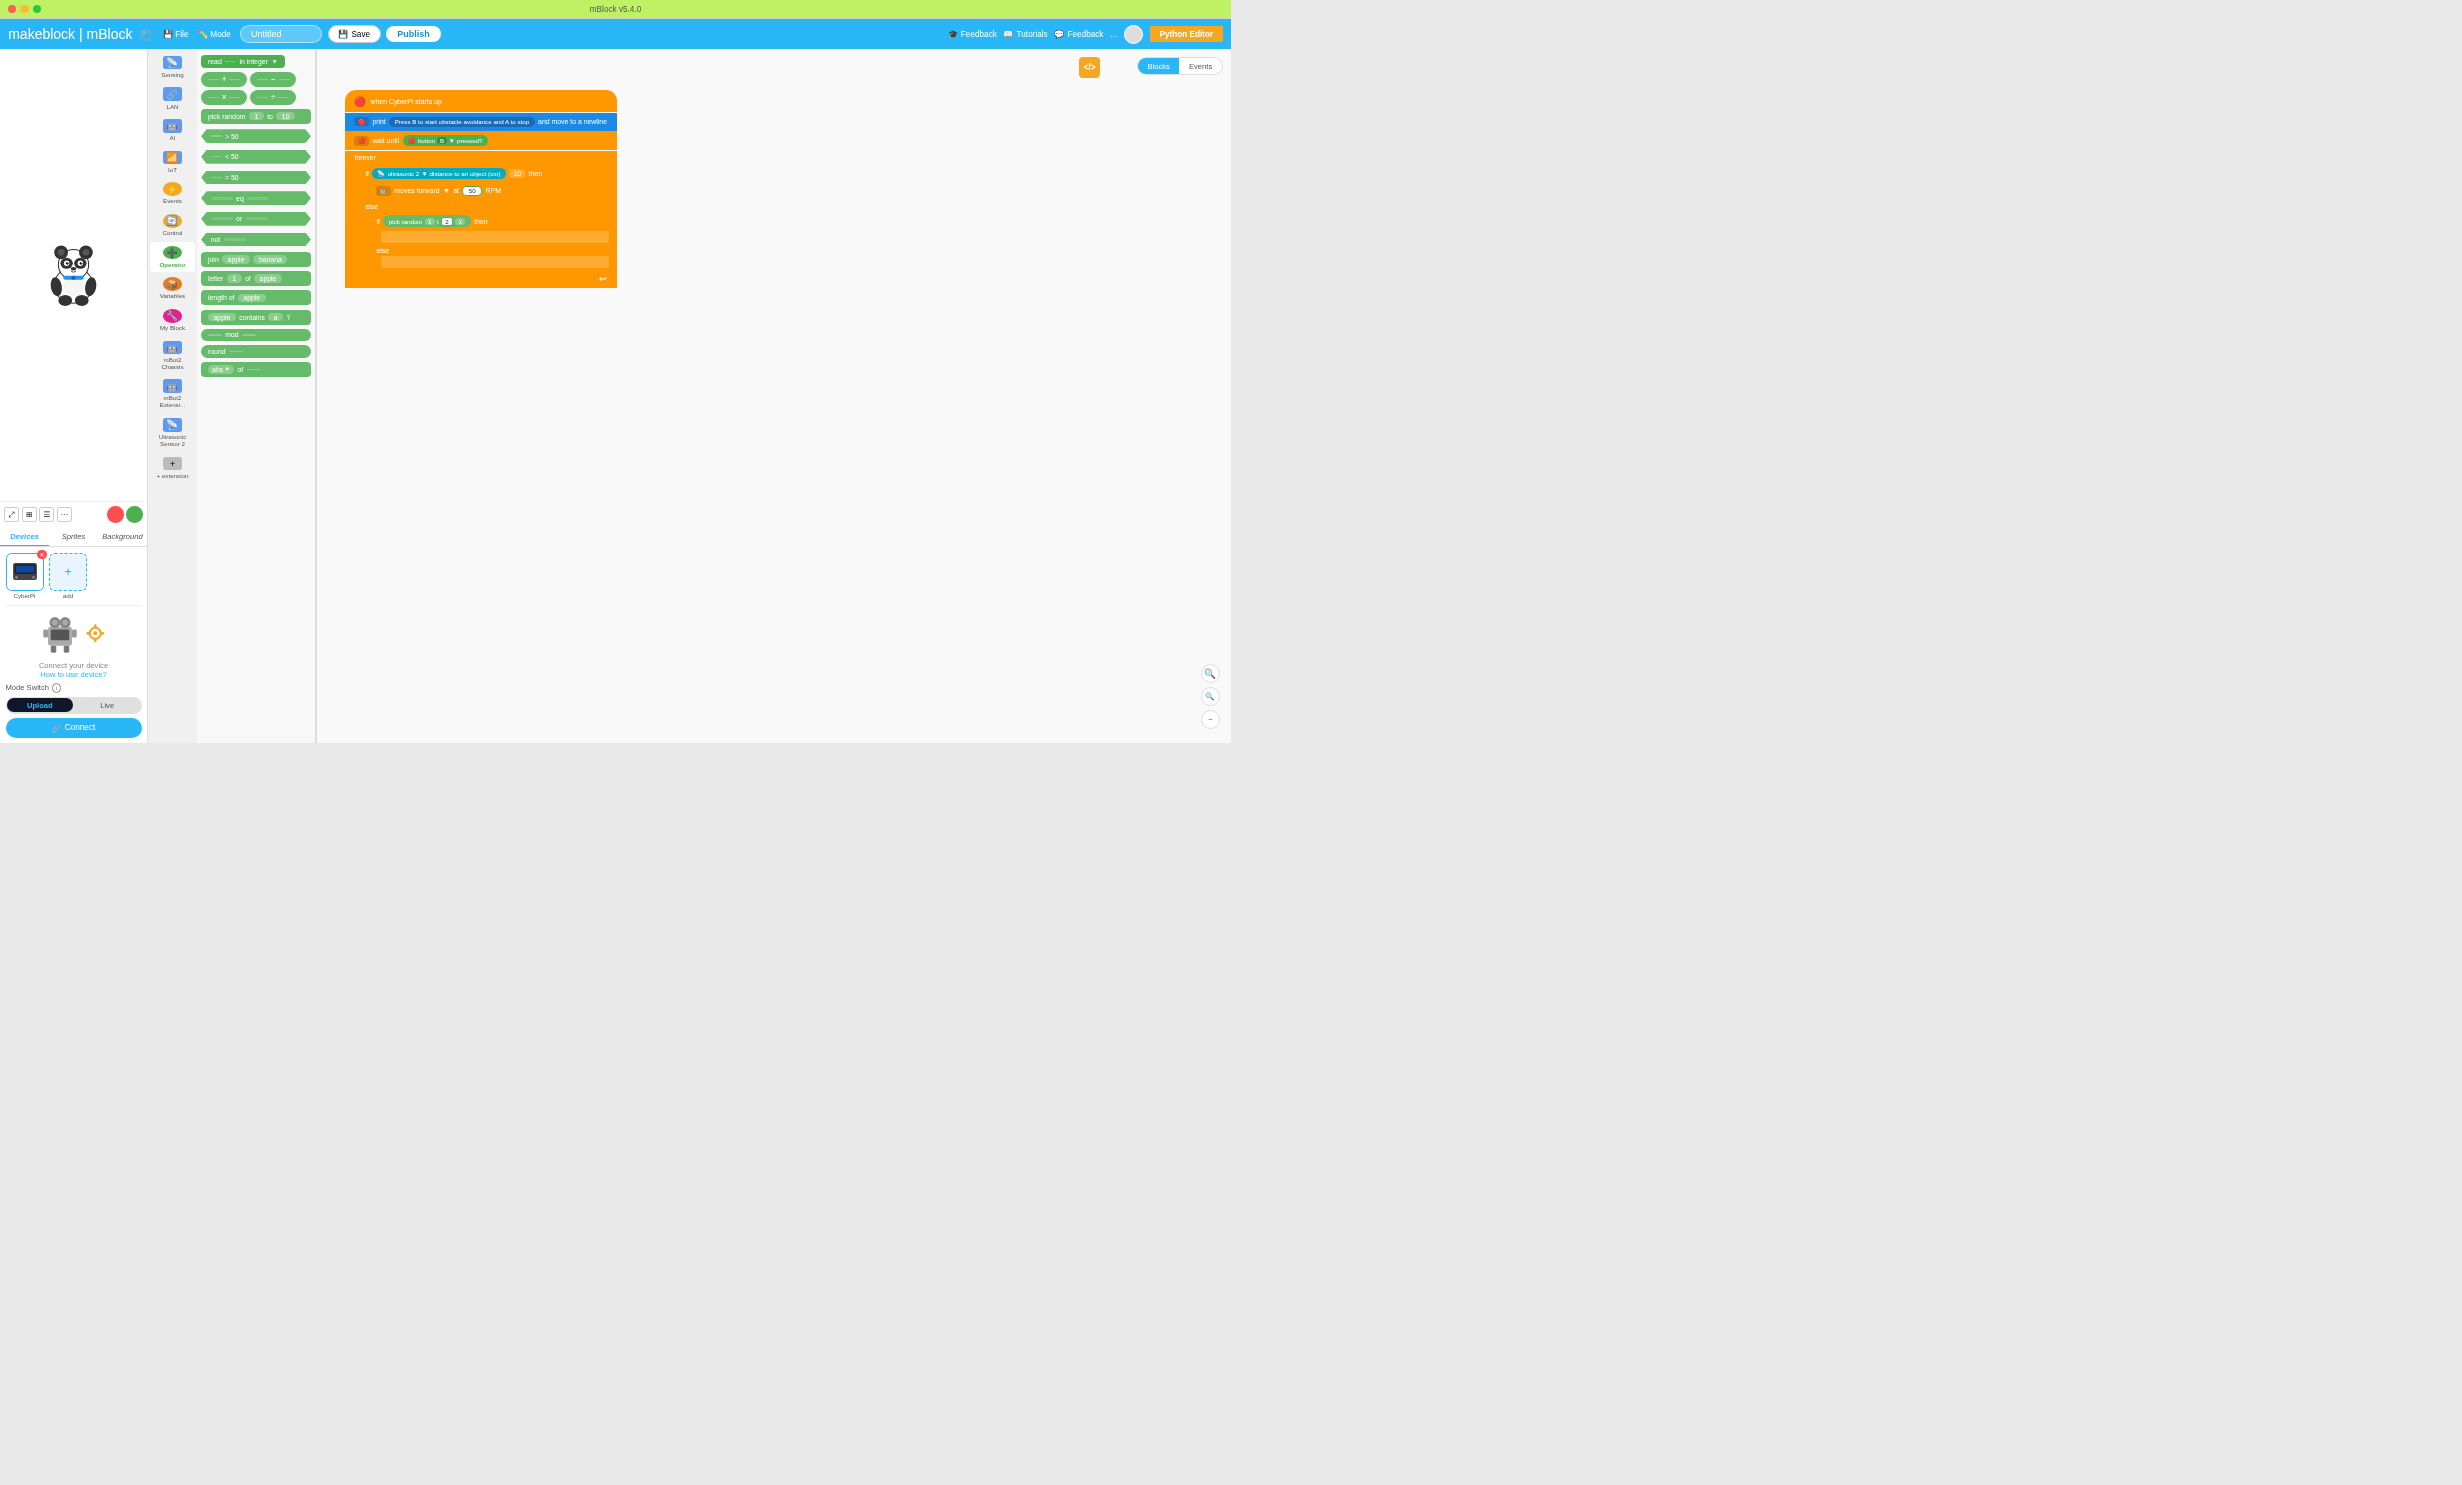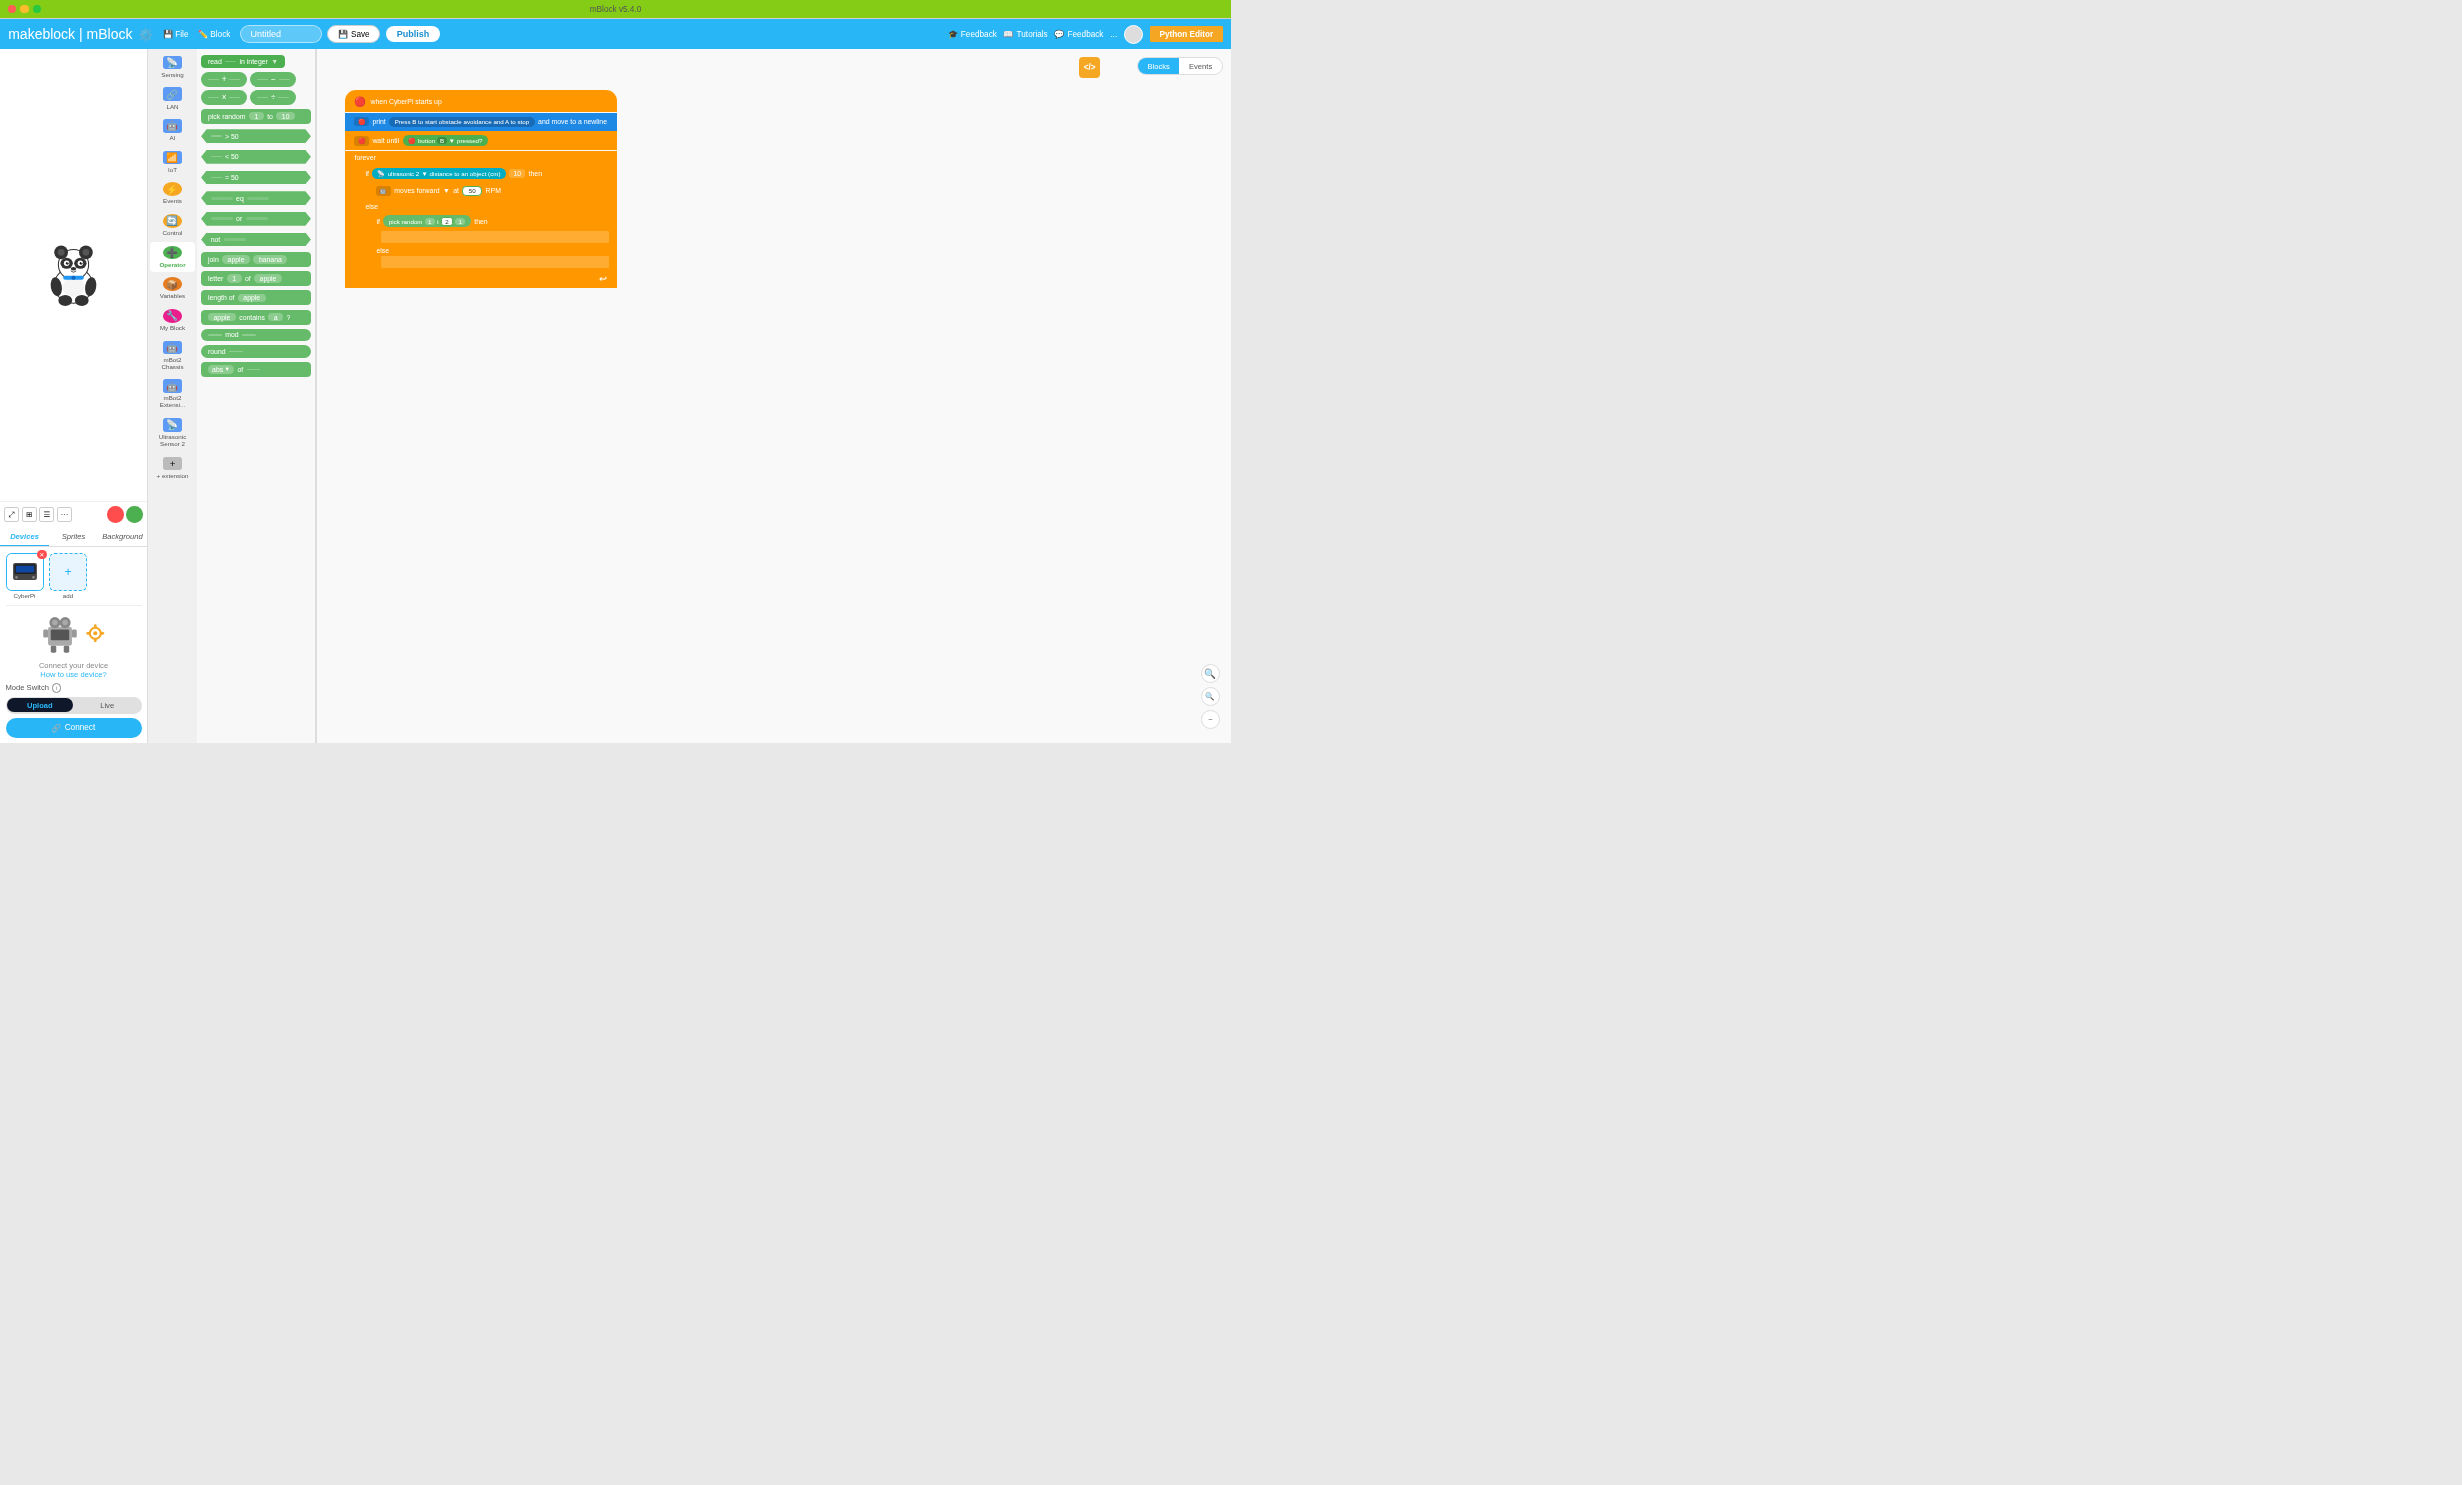--- a/index.html
+++ b/index.html
@@ -1,20 +1,20 @@
 <!DOCTYPE html>
 <html style="font-size:11px"><head>
   <meta charset="utf-8">
   <style>
     * { box-sizing: border-box; margin: 0; padding: 0; }
     body { font-family: -apple-system, BlinkMacSystemFont, 'Segoe UI', sans-serif; background: #e8e8e8; width: 1231px; height: 743px; overflow: hidden; }
 
     
     .title-bar {
-      background: #84cc16;
+      background: #bef264;
       height: 19px;
       display: flex;
       align-items: center;
       justify-content: center;
       position: relative;
       border-bottom: 0.7px solid #d0d0d0;
     }
     .traffic-lights {
       position: absolute;
       left: 8.2px;
@@ -378,21 +378,21 @@
     <span>makeblock | mBlock</span>
   </div>
   <span style="font-size:12.4px;color:rgba(255,255,255,0.5);">⚙️</span>
   <div class="file-edit-group">
     <button class="nav-icon-btn">
       <span>💾</span>
         <span>File</span>
     </button>
     <button class="nav-icon-btn">
       <span>✏️</span>
-        <span>Block</span>
+        <span>Mode</span>
     </button>
   </div>
   <input class="title-input" value="Untitled" style="">
   <button class="save-btn">
     <span>💾</span>
       <span>Save</span>
   </button>
   <button class="publish-btn">Publish</button>
 
   <div class="nav-right">

